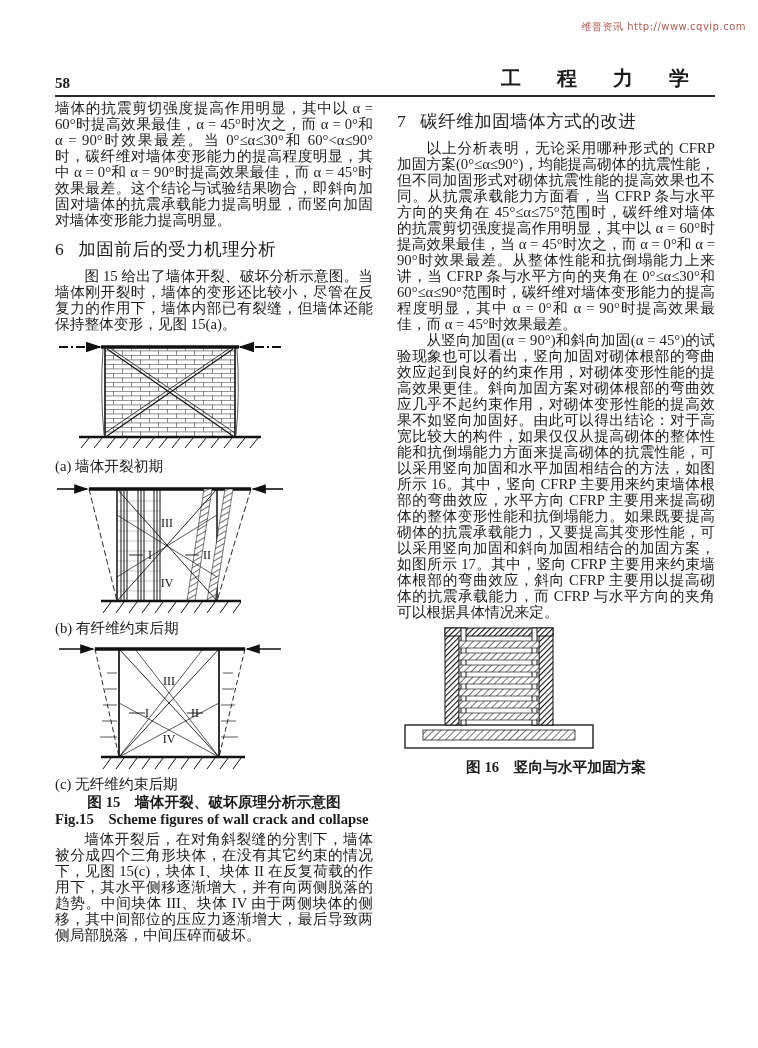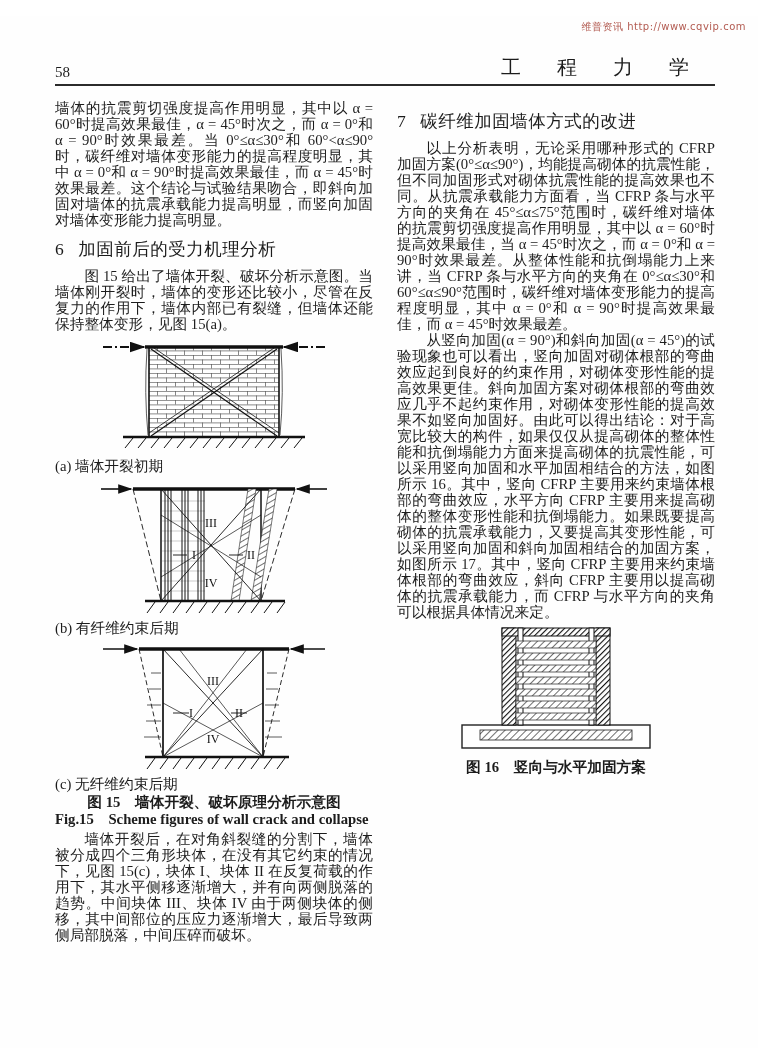--- a/index.html
+++ b/index.html
@@ -8,21 +8,21 @@
     background:#fefefe; overflow:hidden;
     font-family:"Liberation Serif","DejaVu Serif",serif; color:#1c1c1c;
   }
   .watermark {
     position:absolute; top:4px; right:12px;
     font-size:10px; color:#b25a50; letter-spacing:0.5px;
     font-family:"DejaVu Sans",sans-serif;
   }
   .header {
     position:absolute; top:42px; left:55px; width:660px;
-    border-bottom:2.2px solid #2b2b2b; padding-bottom:4px; height:22px;
+    border-bottom:2.2px solid #2b2b2b; padding-bottom:15px; height:22px;font-weight:bold;
   }
   .page-num { position:absolute; left:0; bottom:3px; font-size:15px; }
   .journal-title {
     position:absolute; left:0; right:18px; bottom:3px; text-align:right;
     font-size:20px; letter-spacing:8px;
   }
   .content {
     position:absolute; top:84px; left:55px; width:660px;
     display:flex; gap:24px;
   }
@@ -31,21 +31,21 @@
     margin:0; font-size:14.7px; line-height:16px; text-align:justify;
     text-justify:inter-character;
   }
   .indent { text-indent:2em; }
   .sec-heading {
     margin:9px 0 7px 0; font-size:17.5px; font-weight:normal;
     font-family:"Liberation Sans","DejaVu Sans",sans-serif;
     letter-spacing:0.5px;
   }
   .sec-heading .num { margin-right:14px; font-family:"Liberation Serif",serif; }
-  .figwrap { text-align:center; margin:5px 0 0 0; }
+  .figwrap { text-align:left; margin:5px 0 0 0; }
   .figwrap svg { display:inline-block; }
   .cap-sub { text-align:right; font-size:13.5px; line-height:19px; margin:0 0 2px 0 !important; text-indent:0 !important; }
   .cap-main { text-align:center !important; font-size:14px; font-weight:bold; line-height:20px; margin:2px 0 0 0 !important; text-indent:0 !important; }
   .cap-en { text-align:right; font-size:13.3px; font-weight:bold; line-height:20px; margin:1px 0 4px 0 !important; text-indent:0 !important; }
   svg text { font-family:"Liberation Serif","DejaVu Serif",serif; fill:#111; }
 </style>
 </head>
 <body>
 
 <div class="page">

